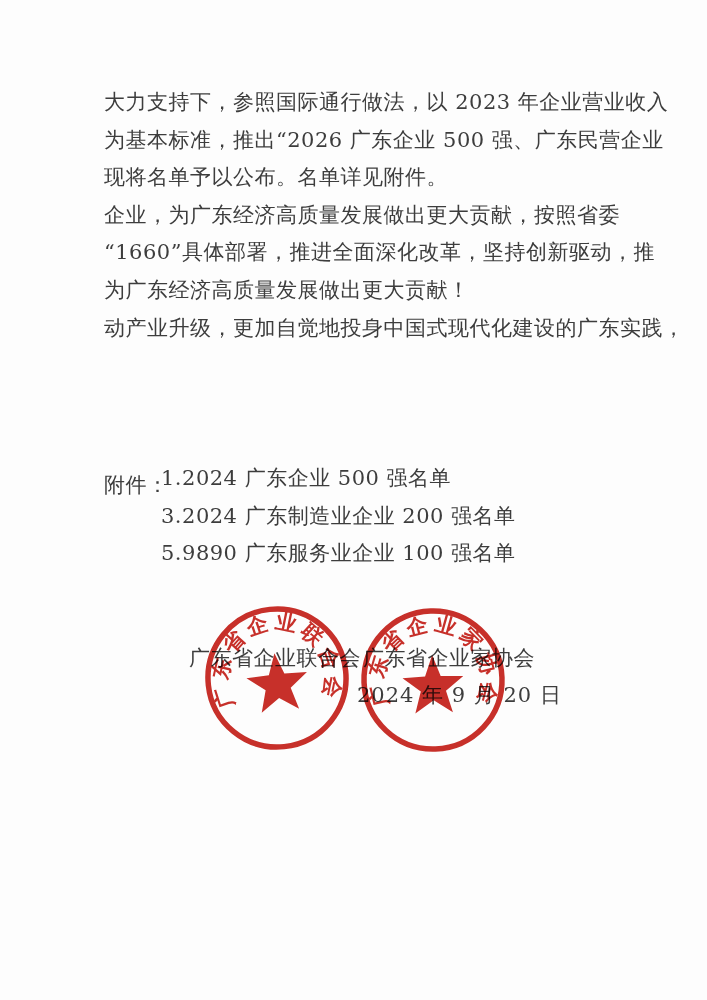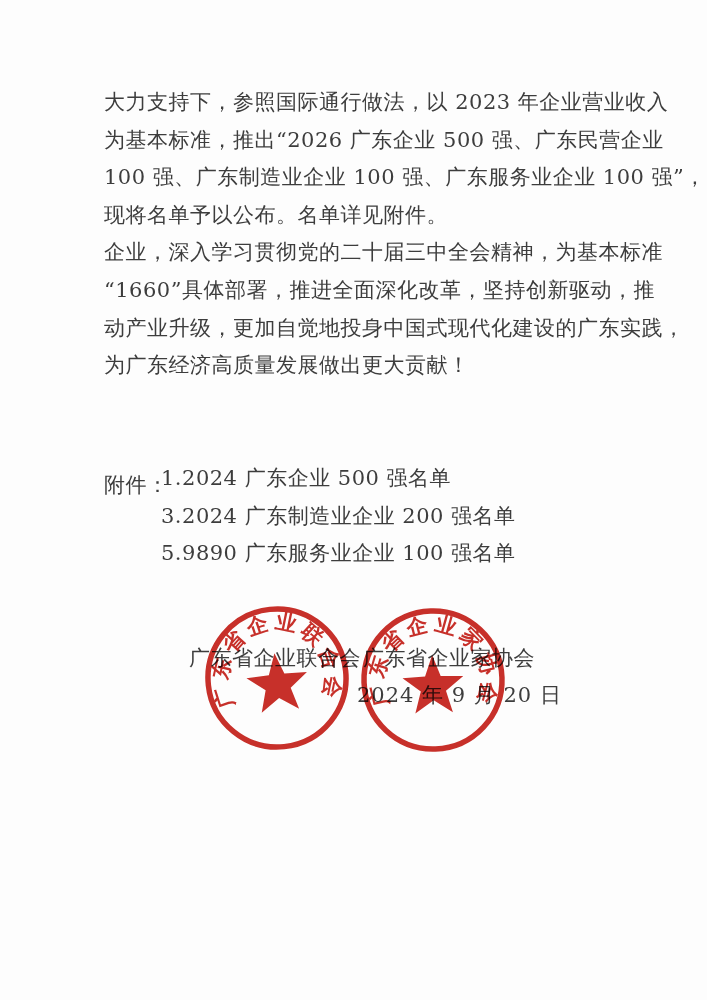--- a/index.html
+++ b/index.html
@@ -46,26 +46,25 @@
   }
 </style>
 </head>
 <body>
 
 <div class="page">
 
   <div class="body-text">
     <div class="line">大力支持下，参照国际通行做法，以 2023 年企业营业收入</div>
     <div class="line">为基本标准，推出“2026 广东企业 500 强、广东民营企业</div>
-    <div class="line">100 强、广东制造业企业 100 强、广东服务业企业 100 强”，</div>
     <div class="line">现将名单予以公布。名单详见附件。</div>
-    <div class="line">企业，深入学习贯彻党的二十届三中全会精神，为基本标准</div>
+    <div class="line">企业，为广东经济高质量发展做出更大贡献，按照省委</div>
     <div class="line">“1660”具体部署，推进全面深化改革，坚持创新驱动，推</div>
+    <div class="line">为广东经济高质量发展做出更大贡献！</div>
     <div class="line">动产业升级，更加自觉地投身中国式现代化建设的广东实践，</div>
-    <div class="line">为广东经济高质量发展做出更大贡献！</div>
   </div>
 
   <div class="attach-label">附件：</div>
   <div class="attach-items">
     <div class="line">1.2024 广东企业 500 强名单</div>
     <div class="line">3.2024 广东制造业企业 200 强名单</div>
     <div class="line">5.9890 广东服务业企业 100 强名单</div>
   </div>
 
   <div class="sig-org sig-org-left">广东省企业联合会</div>

